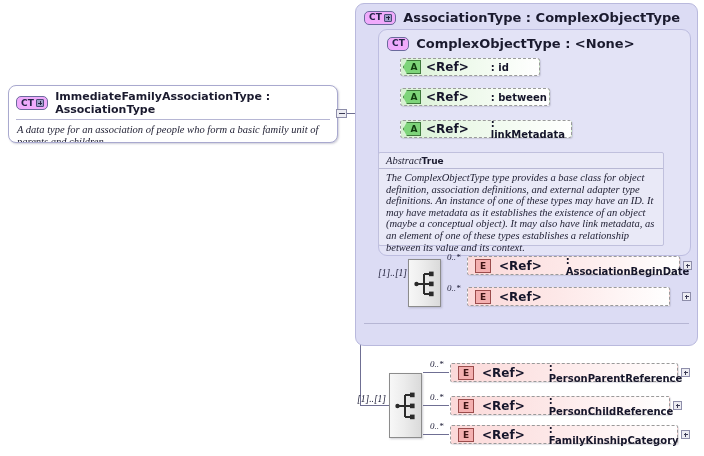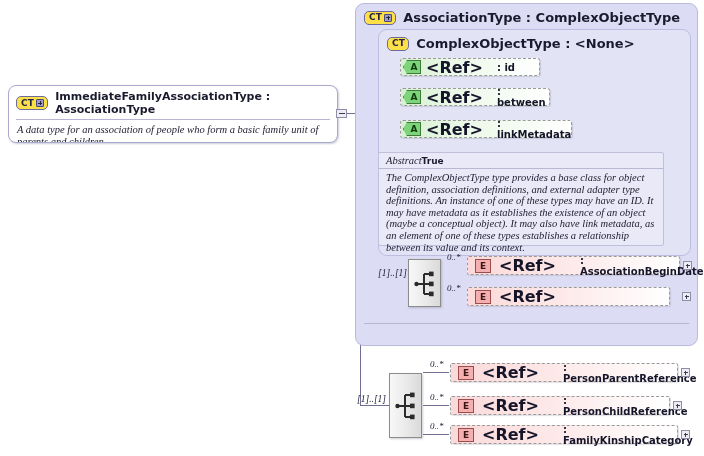--- a/index.html
+++ b/index.html
@@ -50,21 +50,21 @@
   .type-head {
     display: flex;
     align-items: center;
     gap: 7px;
     white-space: nowrap;
   }
   .badge-ct {
     display: inline-flex;
     align-items: center;
     gap: 2px;
-    background: #fde047;
+    background: #f0abfc;
     border: 1px solid #6a6a9c;
     border-radius: 5px;
     padding: 0px 3px 0px 4px;
     height: 14px;
     box-sizing: border-box;
     line-height: 1;
   }
   .badge-ct .lbl {
     font-family: "DejaVu Sans", sans-serif;
     font-size: 9px;
@@ -152,30 +152,30 @@
   .hex .ch {
     position: absolute; inset: 0;
     display: flex; align-items: center; justify-content: center;
     padding-left: 4px;
     font-family: "DejaVu Sans", sans-serif;
     font-size: 9px; font-weight: 700;
     color: #103c0f;
   }
   .ref-lbl {
     font-family: "DejaVu Sans", sans-serif;
-    font-size: 16px;
+    font-size: 12px;
     font-weight: 700;
     color: #15152a;
   }
   .name-lbl {
     font-family: "DejaVu Sans", sans-serif;
     font-size: 10px;
     font-weight: 700;
     color: #15152a;
-    margin-left: 14px;
+    margin-left: 22px;
   }
 
   
   .elem-row {
     background: linear-gradient(to right, #fbd9d9 0%, #fde8e8 45%, #ffffff 100%);
     border: 1px dashed #9a9a9a;
     border-radius: 2px;
     display: flex;
     align-items: center;
     padding-left: 7px;

